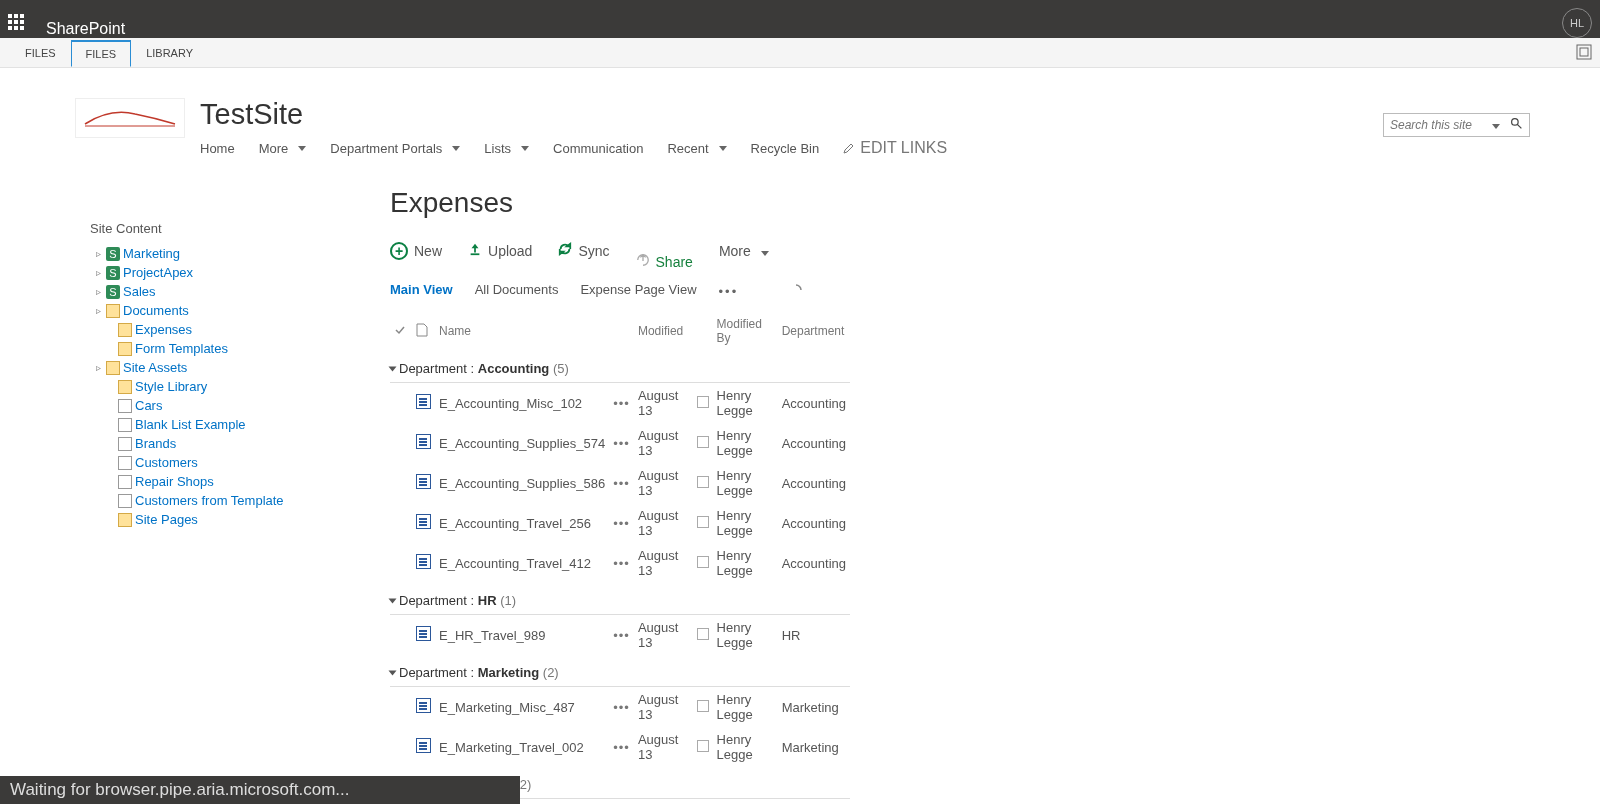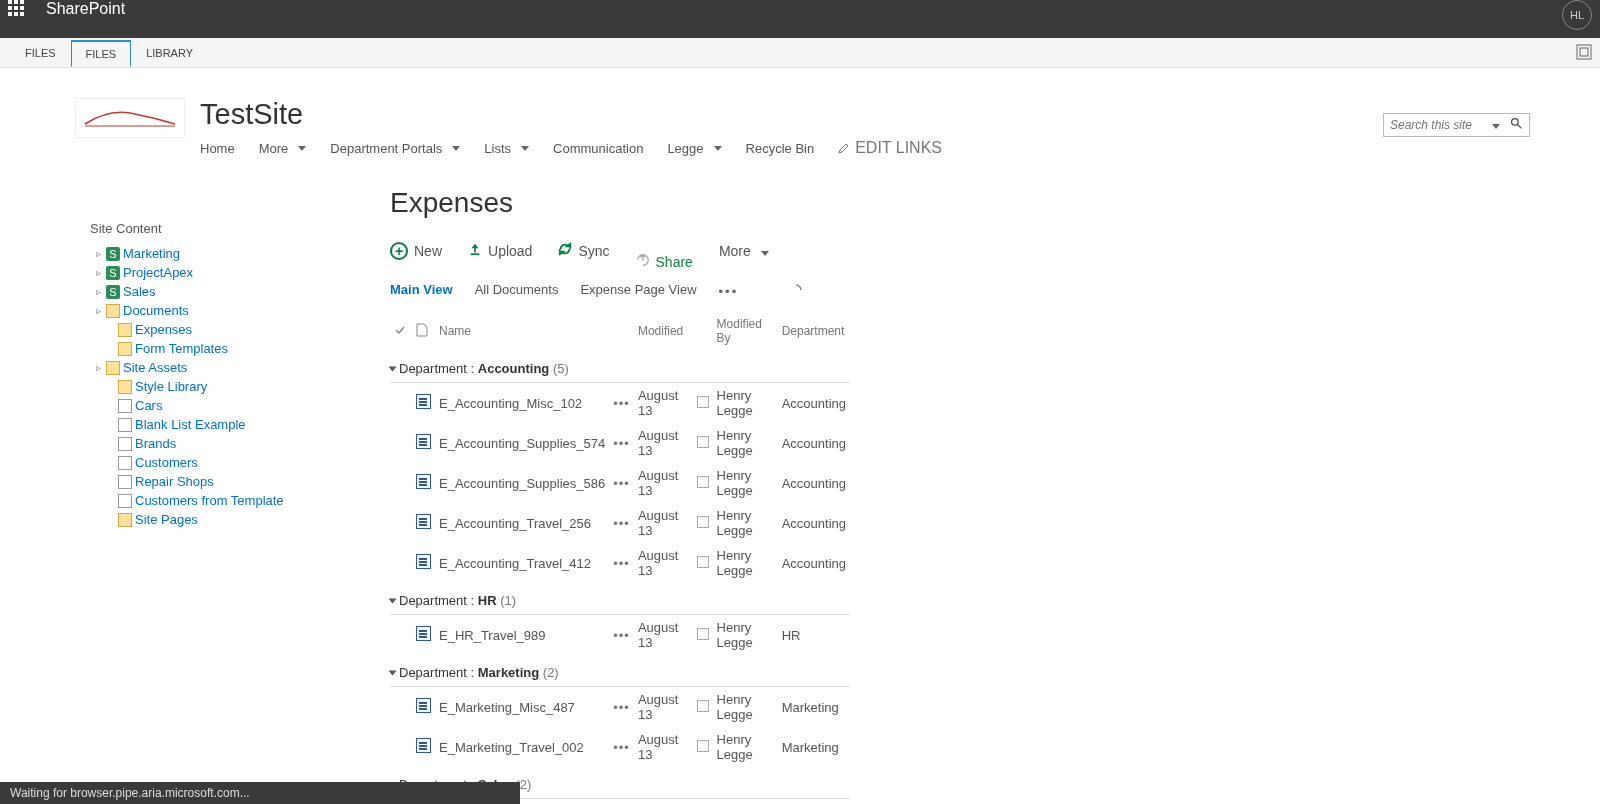--- a/index.html
+++ b/index.html
@@ -1,18 +1,18 @@
 <!DOCTYPE html>
 <html><head>
 <meta charset="utf-8">
 <style>
   * { box-sizing: border-box; margin: 0; padding: 0; }
   body { font-family: "Segoe UI", Arial, sans-serif; font-size: 13px; color: #333; background: #f5f5f5; }
   
-  .suite-bar { background: #3b3a39; height: 38px; display: flex; align-items: flex-start; color: #fff; padding: 0 8px; }
+  .suite-bar { background: #3b3a39; height: 38px; display: flex; align-items: flex-end; color: #fff; padding: 0 8px; }
   .waffle { width: 24px; height: 24px; display: grid; grid-template-columns: repeat(3,4px); grid-template-rows: repeat(3,4px); gap: 2px; cursor: pointer; margin-right: 14px; }
   .waffle span { background: #fff; width: 4px; height: 4px; }
   .suite-title { font-size: 16px; font-weight: 400; }
   .suite-spacer { flex: 1; }
   .avatar { width: 30px; height: 30px; border: 1px solid #888; border-radius: 50%; display:flex; align-items:center; justify-content:center; font-size:11px; color:#ccc; }
 
   .ribbon-bar { background: #f5f5f5; border-bottom: 1px solid #e2e2e2; height: 30px; display:flex; align-items:flex-end; padding-left: 10px; position:relative; }
   .ribbon-tab { padding: 6px 14px; font-size: 11px; color:#444; cursor:pointer; border:1px solid transparent; border-bottom:none; }
   .ribbon-tab.active { border:1px solid #2a8dd4; border-bottom:1px solid #f5f5f5; border-top:2px solid #2a8dd4; background:#f5f5f5; color:#444; }
   .ribbon-focus { position:absolute; right:8px; top:6px; color:#666; cursor:pointer; }
@@ -65,21 +65,21 @@
   .colhead th.type { width:22px; }
   .group-row td { padding:10px 0 6px 0; border-bottom:1px solid #ddd; font-size:13px; color:#333; }
   .group-caret { display:inline-block; border-top:4px solid transparent; border-bottom:4px solid transparent; border-left:5px solid #555; transform:rotate(90deg); margin-right:4px; }
   .file-row td { padding:5px 4px; font-size:13px; color:#555; vertical-align:middle; }
   .file-row .docicon { width:15px; height:15px; display:inline-block; background:#fff; border:1px solid #2b579a; position:relative; }
   .file-row .docicon::after { content:""; position:absolute; left:2px; top:3px; width:8px; height:2px; background:#2b579a; box-shadow:0 3px 0 #2b579a, 0 6px 0 #2b579a; }
   .file-row a { color:#555; text-decoration:none; }
   .ellip { color:#777; cursor:pointer; letter-spacing:1px; }
   .chkbox { width:12px; height:12px; border:1px solid #aaa; display:inline-block; }
 
-  .status-bar { position:fixed; bottom:0; left:0; background:#3b3a39; color:#ddd; font-size:12px; padding:4px 10px; width:520px; }
+  .status-bar { position:fixed; bottom:0; left:0; background:#3b3a39; color:#ddd; font-size:17px; padding:4px 10px; width:520px; }
 </style>
 </head>
 <body>
 
 <div class="suite-bar">
   <div class="waffle">
     <span></span>
       <span></span>
       <span></span>
       <span></span>
@@ -118,21 +118,21 @@
         </svg>
     </div>
     <div>
       <div class="site-title">TestSite</div>
       <div class="top-nav" id="top-nav">
           <div class="top-nav-item">Home</div>
           <div class="top-nav-item caret-down">More</div>
           <div class="top-nav-item caret-down">Department Portals</div>
           <div class="top-nav-item caret-down">Lists</div>
           <div class="top-nav-item">Communication</div>
-          <div class="top-nav-item caret-down">Legge</div>
+          <div class="top-nav-item caret-down">Recent</div>
           <div class="top-nav-item">Recycle Bin</div>
           <div class="edit-links">
             <svg width="12" height="12" viewBox="0 0 12 12">
               <path d="M1 11 L2 8 L8 2 L10 4 L4 10 Z" fill="none" stroke="#777"></path>
             </svg>
             <span>EDIT LINKS</span>
           </div>
         </div>
     </div>
   </div>

